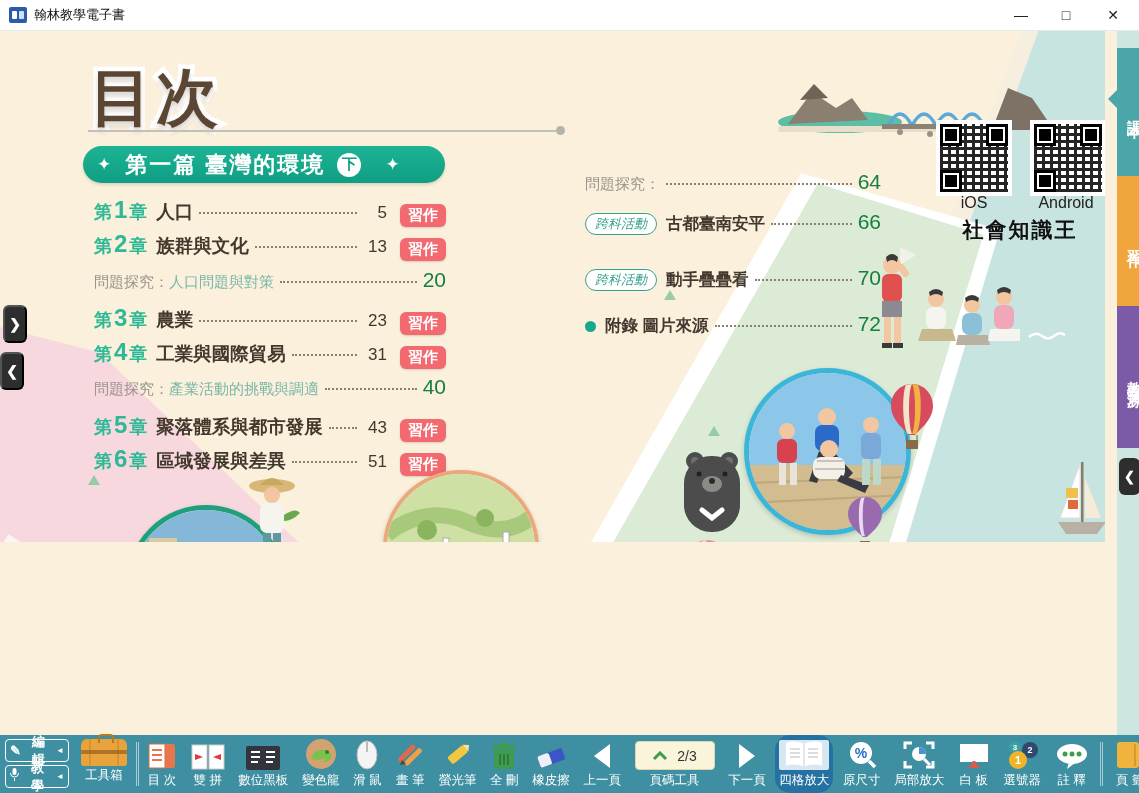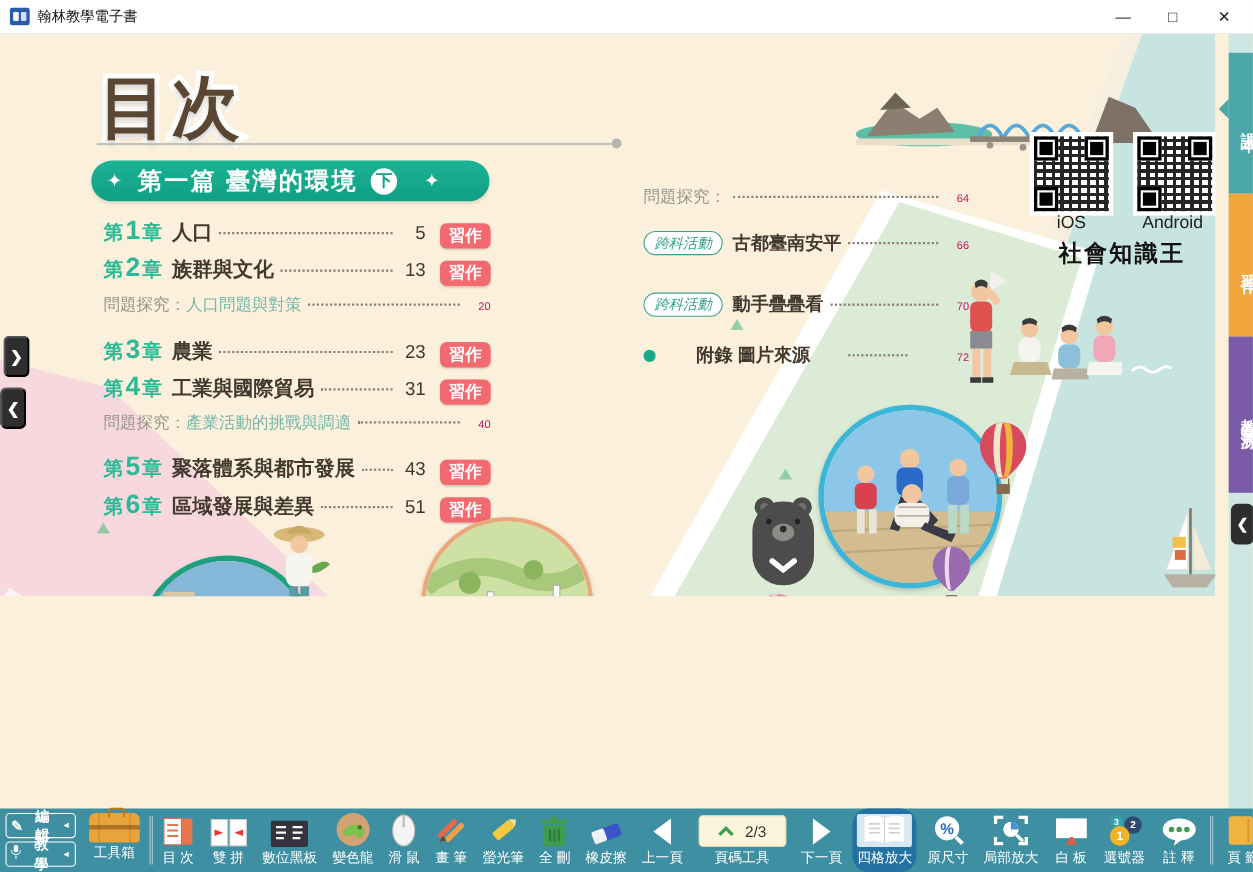--- a/index.html
+++ b/index.html
@@ -36,21 +36,21 @@
   .rowL{left:94px;width:352px;}
   .rowR{left:585px;width:296px;}
   .chnum{color:#2db896;font-weight:bold;font-size:18px;white-space:nowrap;}
   .chnum .n{font-size:24px;padding:0 2px;}
   .ttl{font-size:18.5px;color:#42382e;font-weight:bold;margin-left:9px;white-space:nowrap;}
   .dots{flex:1;border-bottom:2.5px dotted #8a7f72;margin:0 6px;transform:translateY(-4px);min-width:12px;}
   .pgn{font-size:17px;color:#42382e;min-width:24px;text-align:right;}
   .wb{background:#f2696f;color:#fff;font-size:15px;font-weight:bold;padding:2px 8px;border-radius:6px;margin-left:13px;transform:translateY(2px);box-shadow:0 1px 2px rgba(0,0,0,.15);}
   .ilabel{font-size:15px;color:#9a948c;white-space:nowrap;}
   .ittl{font-size:15px;color:#79b7a9;white-space:nowrap;}
-  .ipgn{font-size:10px;color:#be185d;min-width:22px;text-align:right;}
+  .ipgn{font-size:21px;color:#15803d;min-width:22px;text-align:right;}
   .acttag{border:1.5px solid #3aa08e;color:#2f9f8a;border-radius:12px;font-size:13px;font-style:italic;padding:1px 9px;margin-right:9px;background:#fff;white-space:nowrap;transform:translateY(-1px);}
   .actttl{font-size:16.5px;font-weight:bold;color:#42382e;white-space:nowrap;}
   .bullet{width:11px;height:11px;border-radius:50%;background:#17a98c;margin-right:9px;transform:translateY(1px);flex:none;}
   
   .qr{position:absolute;width:70px;height:70px;background:#fff;padding:3px;}
   .qrpat{position:absolute;inset:4px;background-image:repeating-linear-gradient(0deg,#000 0 3px,transparent 3px 7px),repeating-linear-gradient(90deg,#000 0 3px,transparent 3px 8px);opacity:.85;}
   .fd{position:absolute;width:16px;height:16px;border:3px solid #000;background:#fff;}
   .fd::after{content:"";position:absolute;inset:2px;background:#000;}
   .qrlabel{position:absolute;font-size:16px;color:#222;text-align:center;}
   .appname{position:absolute;left:932px;top:186px;width:176px;text-align:center;font-size:21px;font-weight:bold;color:#111;letter-spacing:2px;}
@@ -221,21 +221,21 @@
       <span class="actttl">古都臺南安平</span>
       <span class="dots"></span>
       <span class="ipgn">66</span>
     </div>
     <div class="rowR" style="top:236px;">
       <span class="acttag">跨科活動</span>
       <span class="actttl">動手疊疊看</span>
       <span class="dots"></span>
       <span class="ipgn">70</span>
     </div>
-    <div class="rowR" style="top:282px;gap:28px;">
+    <div class="rowR" style="top:282px;">
       <span class="bullet"></span>
       <span class="actttl">附錄 圖片來源</span>
       <span class="dots"></span>
       <span class="ipgn">72</span>
     </div>
 
     <div class="qr" style="left:936px;top:90px;">
       <div class="qrpat"></div>
       <div class="fd" style="left:4px;top:4px;"></div>
       <div class="fd" style="right:4px;top:4px;"></div>

